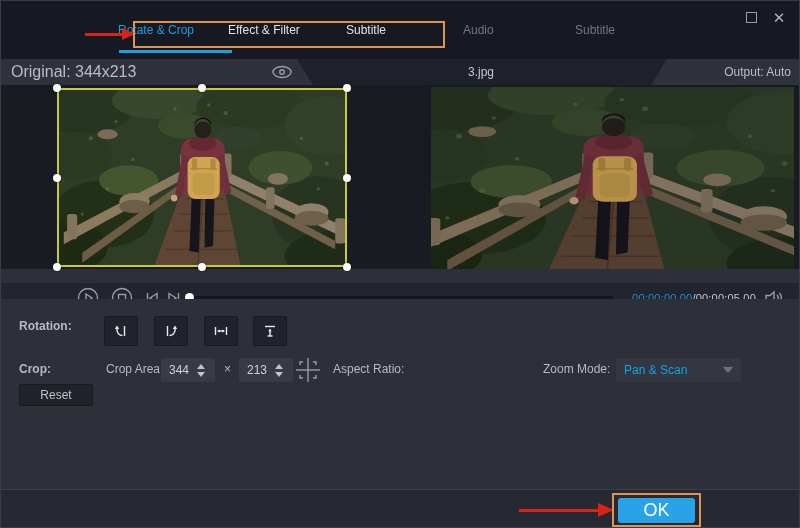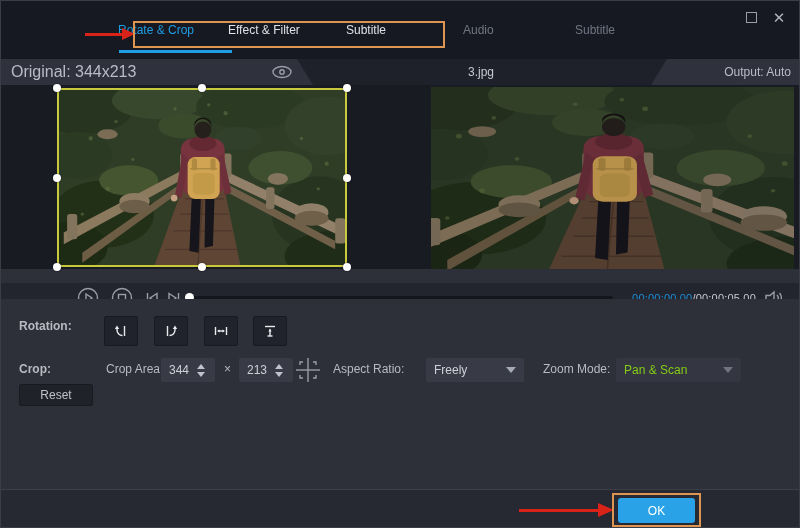--- a/index.html
+++ b/index.html
@@ -74,31 +74,31 @@
   .tri-up { width:0; height:0; border-left:4px solid transparent; border-right:4px solid transparent;
             border-bottom:5px solid #c0c3cc; }
   .tri-dn { width:0; height:0; border-left:4px solid transparent; border-right:4px solid transparent;
             border-top:5px solid #c0c3cc; }
   .mult { position:absolute; top:63px; font-size:12px; color:#b8bac2; }
   .cross-btn { position:absolute; left:292px; top:56px; width:30px; height:30px;
                display:flex; align-items:center; justify-content:center; }
   .dropdown { position:absolute; top:59px; height:24px; background:#383b46; border-radius:2px;
               display:flex; align-items:center; justify-content:space-between;
               padding:0 8px; font-size:12px; color:#cfd1d8; }
-  .dropdown.disabled { background:#343641; color:#84cc16; }
+  .dropdown.disabled { background:#343641; color:#0ea5e9; }
   .dd-caret { width:0; height:0; border-left:5px solid transparent; border-right:5px solid transparent;
               border-top:6px solid #a6aab4; }
   .reset-btn { position:absolute; left:18px; top:85px; width:74px; height:22px; background:#202229;
                border:1px solid #181a20; border-radius:2px; color:#c0c2ca; font-size:12px;
                display:flex; align-items:center; justify-content:center; }
   
   .footer { position:absolute; left:0; top:488px; width:800px; height:40px; background:#262832;
             border-top:1px solid #3c3e4a; }
   .act-btn { position:absolute; top:8px; height:25px; background:#2aa2e8; border:none; border-radius:3px;
-             color:#ffffff; font-size:12px; display:flex; align-items:center; justify-content:center;
+             color:#ffffff; font-size:18px; display:flex; align-items:center; justify-content:center;
              font-family:"Liberation Sans", sans-serif; }
   svg .ic { stroke:#9a9da8; fill:none; stroke-width:1.4; }
   svg .icw { stroke:#e8eaf0; fill:none; stroke-width:1.4; }
 </style>
 </head>
 <body>
 
 <svg width="0" height="0" style="position:absolute" aria-hidden="true">
   <defs>
     <g id="photo-scene">
@@ -349,24 +349,20 @@
         <line class="ic" x1="14" y1="2" x2="14" y2="26"></line>
         <line class="ic" x1="2" y1="14" x2="26" y2="14"></line>
         <path class="ic" d="M6,9 L6,6 L9,6"></path>
         <path class="ic" d="M19,6 L22,6 L22,9"></path>
         <path class="ic" d="M22,19 L22,22 L19,22"></path>
         <path class="ic" d="M9,22 L6,22 L6,19"></path>
       </svg>
     </div>
 
     <div class="sublabel" style="left:332px;top:63px;">Aspect Ratio:</div>
-    <div class="dropdown" style="left:425px;width:98px;">
-      <span>Freely</span>
-      <span class="dd-caret"></span>
-    </div>
 
     <div class="sublabel" style="left:542px;top:63px;">Zoom Mode:</div>
     <div class="dropdown disabled" style="left:615px;width:125px;">
       <span>Pan &amp; Scan</span>
       <span class="dd-caret" style="border-top-color:#6f7380;"></span>
     </div>
 
     <div class="reset-btn">
       <span>Reset</span>
     </div>

